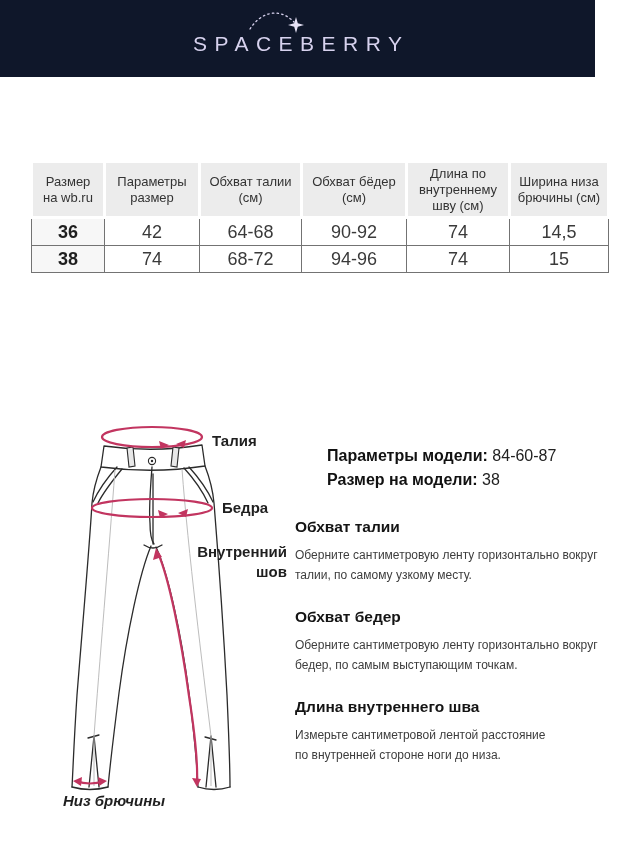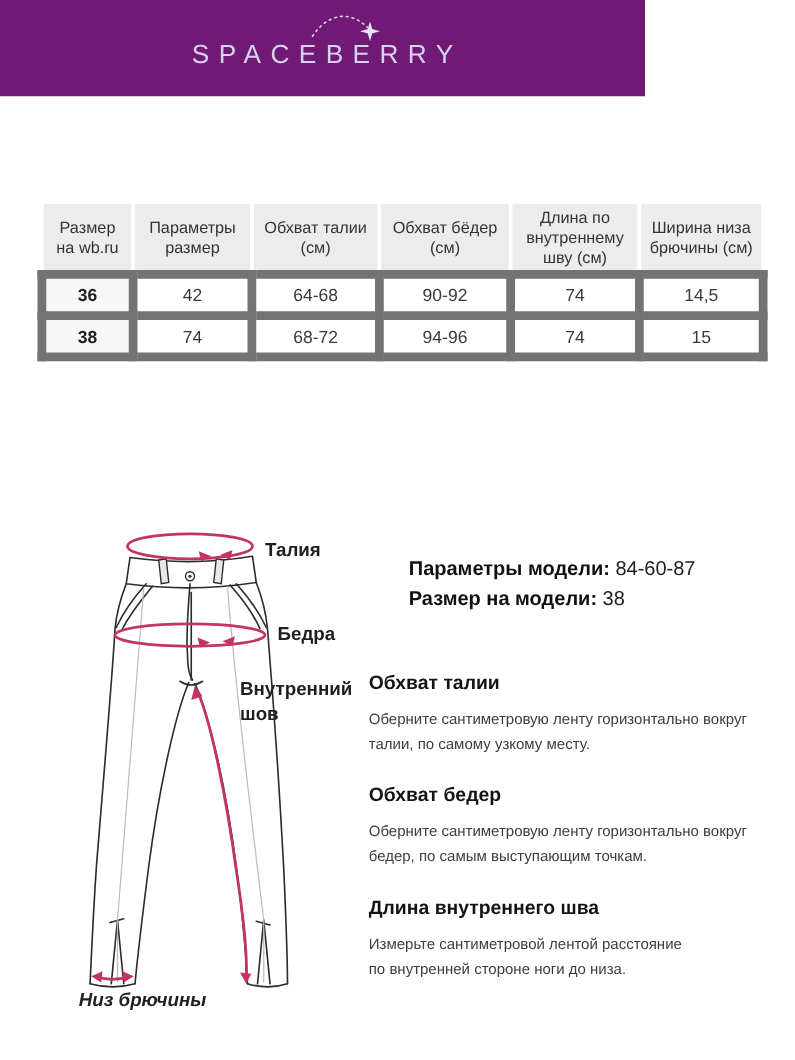--- a/index.html
+++ b/index.html
@@ -2,57 +2,57 @@
 <html><head>
 <meta charset="utf-8">
 <style>
   html,body{margin:0;padding:0;background:#ffffff;}
   .page{
     position:relative;width:636px;height:848px;background:#ffffff;overflow:hidden;
     font-family:"Liberation Sans",sans-serif;color:#222;
   }
   
   .brand-band{
-    position:absolute;left:0;top:0;width:516px;height:77px;
-    background:#701a75;display:flex;align-items:center;justify-content:center;
+    position:absolute;left:0;top:0;width:595px;height:77px;
+    background:#0f172a;display:flex;align-items:center;justify-content:center;
   }
   .brand-logo{
     color:#d7d2ee;font-size:21px;letter-spacing:7.5px;font-weight:400;
     text-indent:7.5px;margin-top:10px;
   }
   .comet{position:absolute;left:247px;top:5px;}
   
   .size-table-wrap{position:absolute;left:30px;top:160px;}
   table.size-table{border-collapse:collapse;table-layout:fixed;width:577px;}
   table.size-table th{
     background:#ececec;border:3px solid #ffffff;
     font-size:13px;font-weight:400;color:#333;height:49px;padding:2px 6px;
     line-height:16px;
   }
   table.size-table td{
-    background:#ffffff;border:7px solid #737373;text-align:center;
-    font-size:14px;color:#3a3a3a;height:26px;padding:0 4px;
+    background:#ffffff;border:1px solid #737373;text-align:center;
+    font-size:18px;color:#3a3a3a;height:26px;padding:0 4px;
   }
   table.size-table td.rowhead{background:#f7f7f7;font-weight:700;color:#1e1e1e;}
   
-  .diagram{position:absolute;left:30px;top:410px;width:270px;height:420px;}
+  .diagram{position:absolute;left:30px;top:410px;width:270px;height:420px;text-align:right;}
   .diagram svg{position:absolute;left:0;top:0;}
   .dg-label{
     position:absolute;font-size:15px;font-weight:600;color:#1f1f1f;line-height:20px;
   }
   .lbl-waist{left:182px;top:21px;}
   .lbl-hips{left:192px;top:88px;}
   .lbl-seam{left:162px;top:132px;width:95px;}
   .lbl-hem{left:33px;top:381px;font-style:italic;}
   
   .info-col{position:absolute;left:295px;top:444px;width:330px;}
   .model-line{font-size:16px;line-height:23.5px;color:#222;}
   .model-line .lbl{font-weight:700;color:#111;margin-left:32px;}
   .guide-section{margin-top:22px;}
-  .guide-section.first{margin-top:46px;}
+  .guide-section.first{margin-top:26px;}
   .guide-title{font-size:15.5px;font-weight:700;color:#141414;line-height:20px;}
   .guide-text{
     font-size:12px;color:#3d3d3d;line-height:20px;margin-top:8px;
     white-space:pre-line;
   }
 </style>
 </head>
 <body>
 
 <div class="page">

